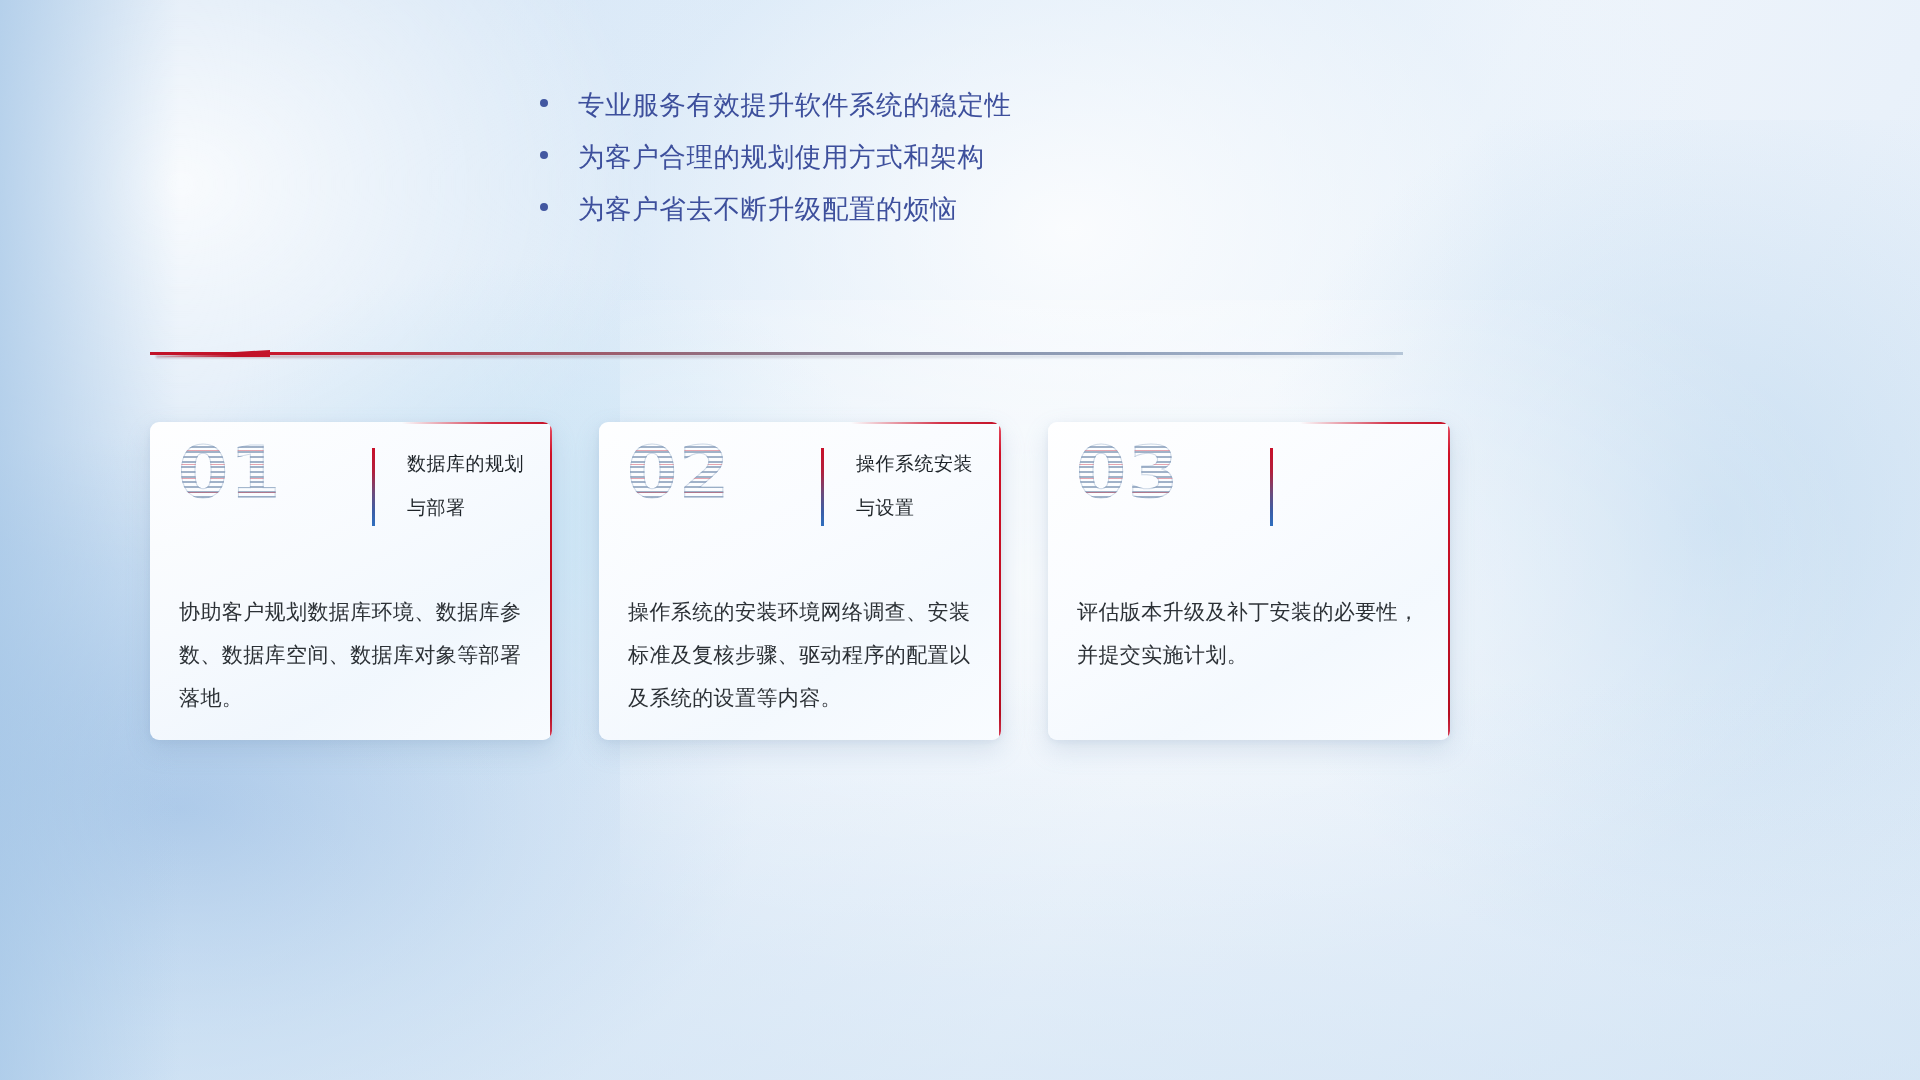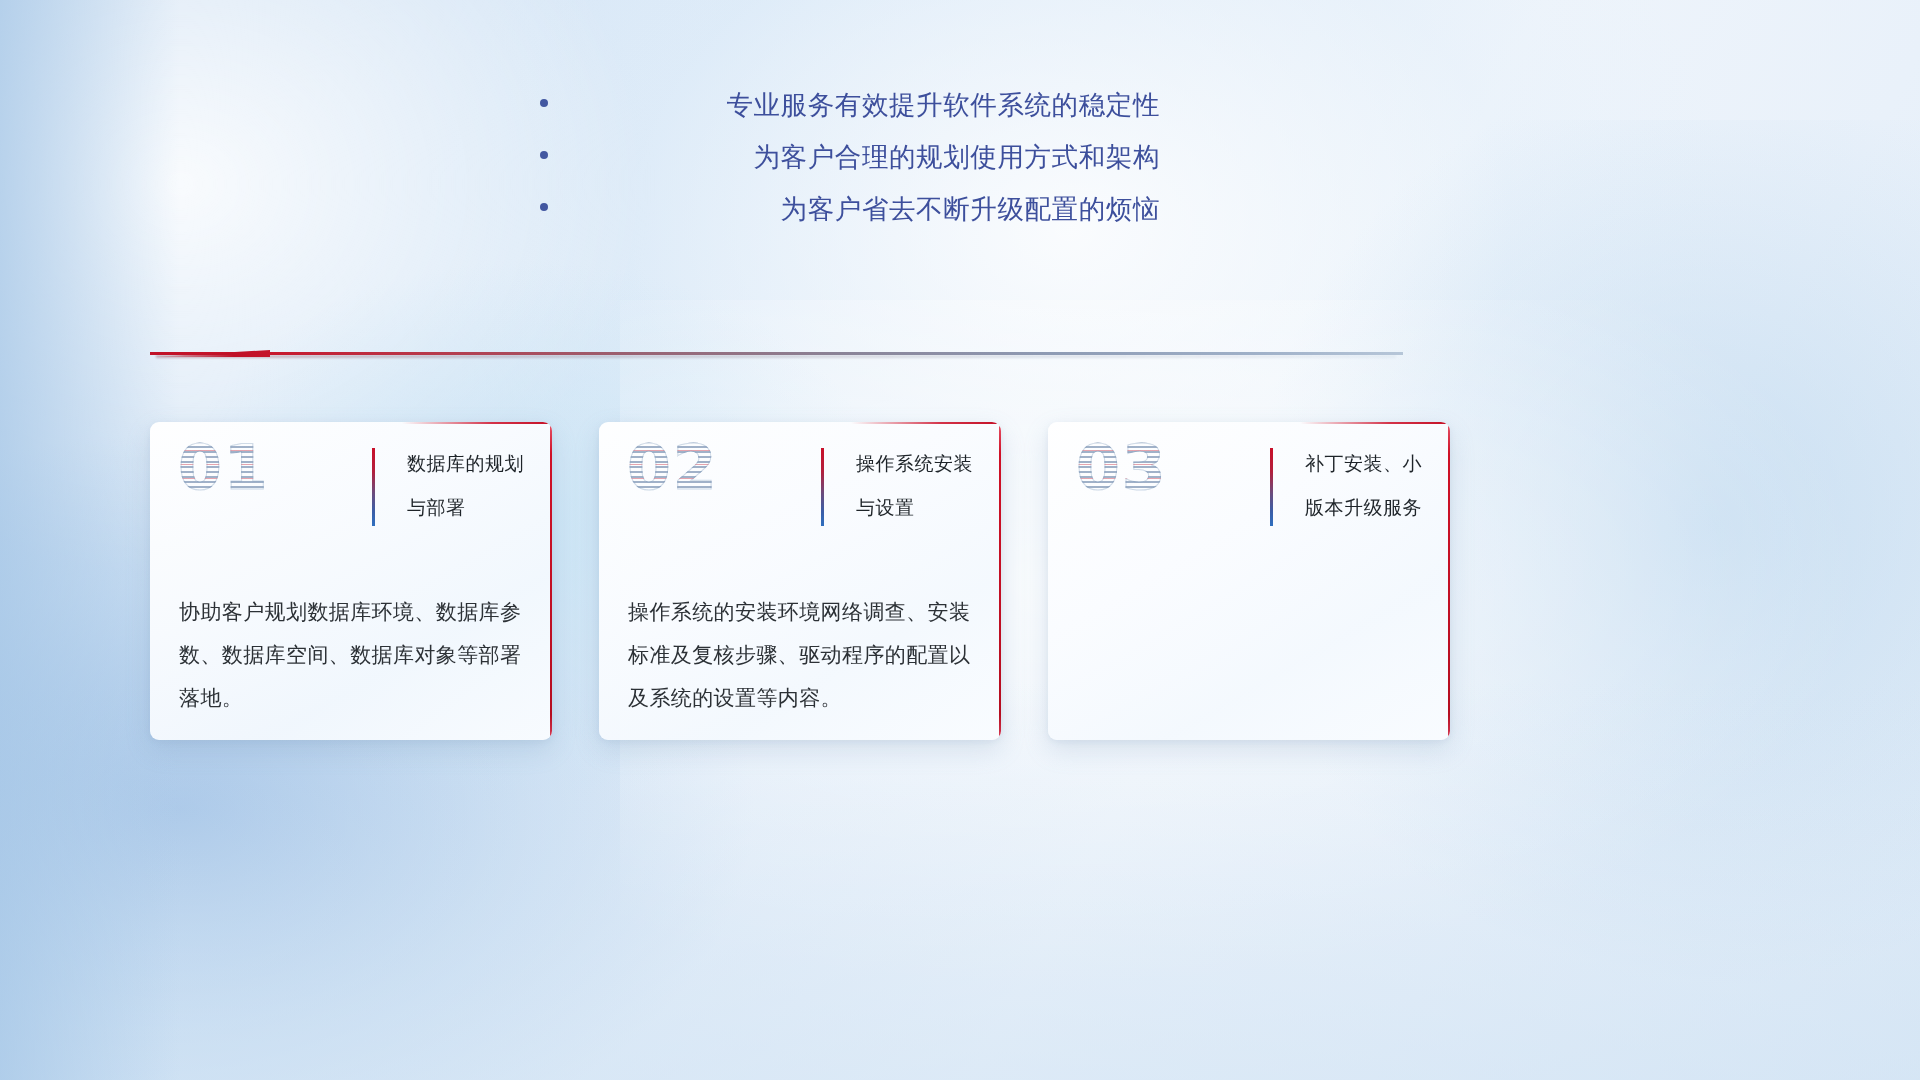--- a/index.html
+++ b/index.html
@@ -28,21 +28,21 @@
     background:radial-gradient(ellipse at 50% 50%, rgba(196,226,244,.70) 0%, rgba(255,255,255,0) 68%);}
   #bg-white-sheen{position:absolute;left:620px;top:300px;width:1250px;height:700px;
     background:radial-gradient(ellipse at 35% 40%, rgba(255,255,255,.72) 0%, rgba(255,255,255,0) 70%);}
   #bg-bottom-haze{position:absolute;left:0;bottom:-120px;width:1920px;height:520px;
     background:linear-gradient(to top, rgba(205,225,243,.70), rgba(255,255,255,0));}
   #bg-left-edge{position:absolute;left:0;top:0;width:180px;height:1080px;
     background:linear-gradient(to right, rgba(163,197,230,.70), rgba(255,255,255,0));}
 
   
   #bullets{position:absolute;left:540px;top:88px;width:620px;}
-  .bullet-row{display:flex;align-items:flex-start;height:52px;justify-content:space-between;}
+  .bullet-row{display:flex;align-items:flex-start;height:52px;}
   .bullet-dot{width:38px;flex:0 0 38px;display:flex;align-items:center;justify-content:flex-start;
     padding-top:11px;}
   .bullet-dot i{display:block;width:8px;height:8px;border-radius:50%;background:#4257a0;}
   .bullet-text{font-size:26.5px;line-height:34px;color:#3d4f9c;letter-spacing:.6px;
     font-weight:500;white-space:nowrap;}
 
   
   #divider{position:absolute;left:150px;top:350px;width:1253px;height:9px;}
   #divider .dv-main{position:absolute;left:0;top:2px;width:100%;height:3px;
     background:linear-gradient(to right,#c01127 0%,#c8152b 9%,#b8384a 22%,#9a6070 38%,#8a8397 55%,#8e9bb4 72%,#9fb0c8 88%,#b6c6d8 100%);}
@@ -59,21 +59,21 @@
   .card{position:relative;width:402px;height:318px;border-radius:9px;
     background:linear-gradient(150deg,rgba(255,255,255,.97) 0%,rgba(250,252,255,.95) 40%,rgba(244,249,254,.94) 70%,rgba(249,252,255,.96) 100%);
     box-shadow:0 10px 26px rgba(110,145,180,.20), 0 2px 6px rgba(120,150,185,.12);
     overflow:hidden;}
   .card .edge-red{position:absolute;right:0;top:0;width:2px;height:100%;
     background:linear-gradient(to bottom,#e7576c 0%,#cf1026 10%,#c20f24 55%,#b50d20 92%,#d8405a 100%);}
   .card .edge-top{position:absolute;right:0;top:0;height:2px;width:150px;
     background:linear-gradient(to right,rgba(220,80,100,0) 0%,#d33248 60%,#c41026 100%);}
 
   .card-head{position:relative;height:150px;}
-  .ghost-num{position:absolute;left:28px;top:14px;font-size:63px;font-weight:800;
+  .ghost-num{position:absolute;left:28px;top:14px;font-size:72px;font-weight:800;
     letter-spacing:2px;line-height:1;
     font-family:"DejaVu Sans",sans-serif;
     color:transparent;
     background-image:
       repeating-linear-gradient(to bottom,
         rgba(96,124,162,.62) 0px, rgba(96,124,162,.62) 2px,
         rgba(255,255,255,0) 2px, rgba(255,255,255,0) 5px);
     -webkit-background-clip:text;background-clip:text;
     -webkit-text-stroke:1px rgba(120,150,185,.20);
     opacity:.95;}
@@ -155,17 +155,17 @@
     </div>
     <div class="card-body">操作系统的安装环境网络调查、安装标准及复核步骤、驱动程序的配置以及系统的设置等内容。</div>
   </div>
 
   <div class="card">
     <div class="edge-red"></div>
     <div class="edge-top"></div>
     <div class="card-head">
       <div class="ghost-num" data-ghost="03">03</div>
       <div class="title-bar"></div>
-      <div class="card-title">补丁安装、小版本升级服务</div>
     </div>
+    <div class="card-body">评估版本升级及补丁安装的必要性，并提交实施计划。</div>
   </div>
 
 </div>
 
 </body></html>

